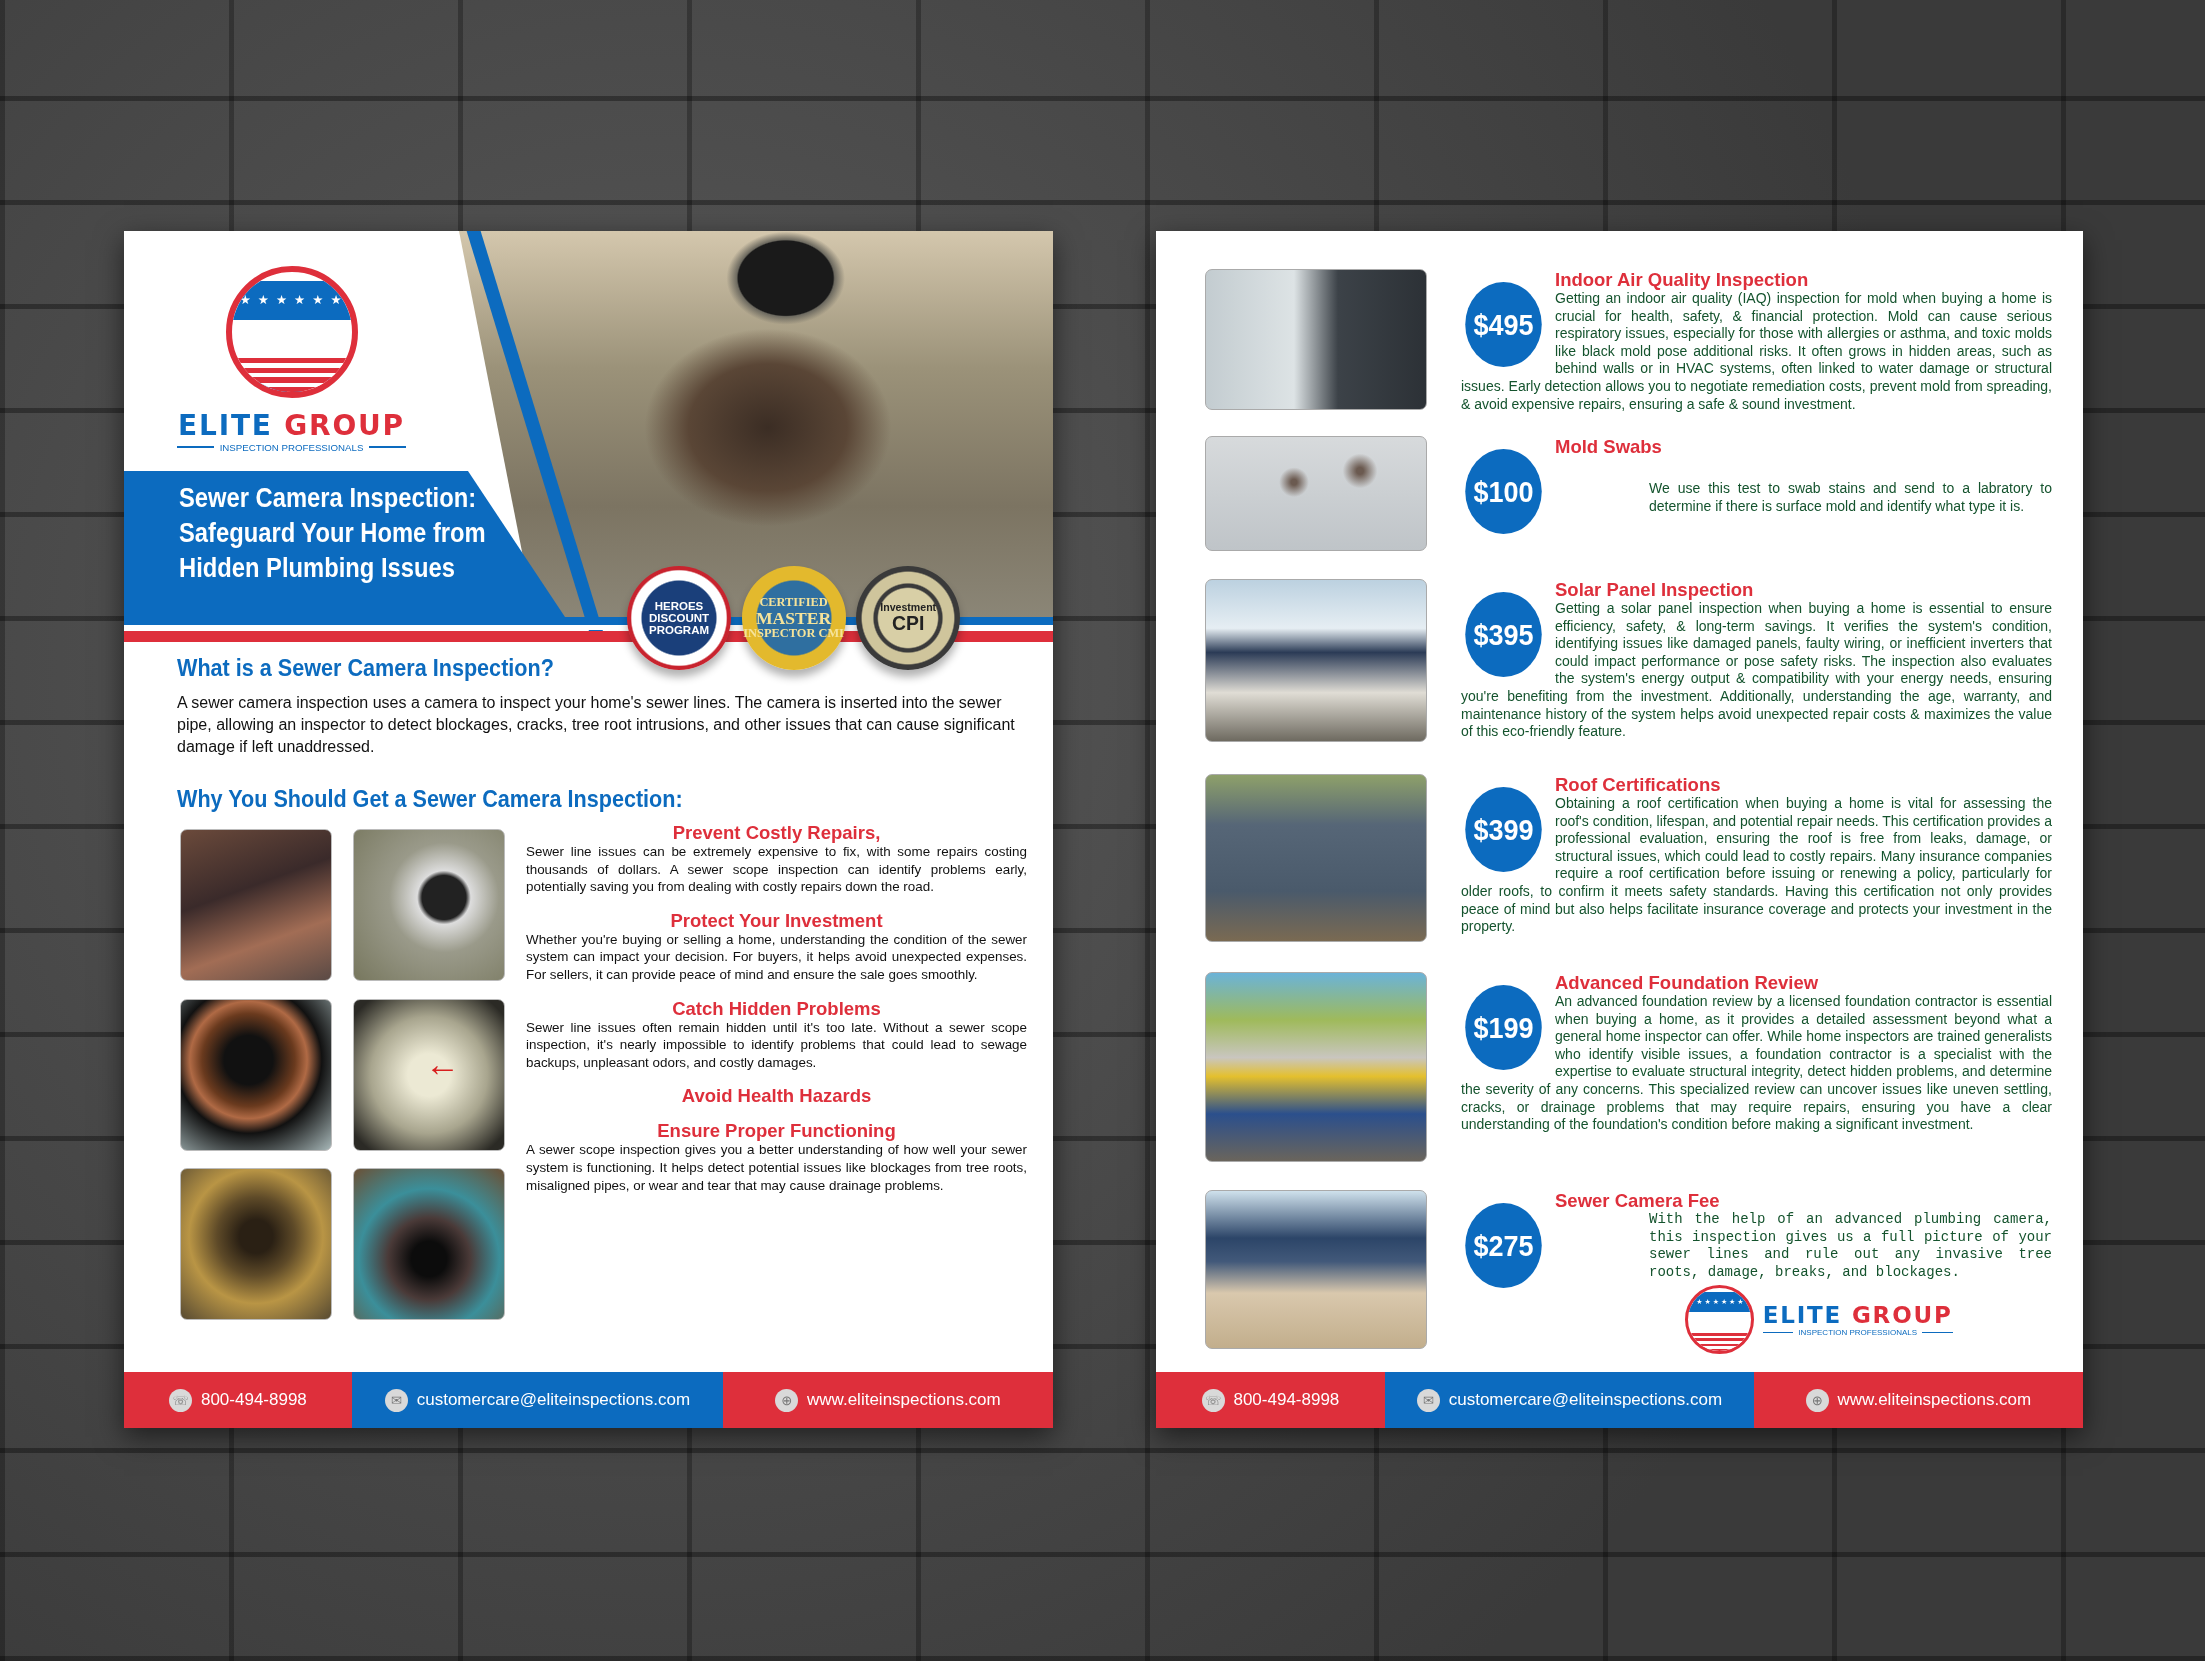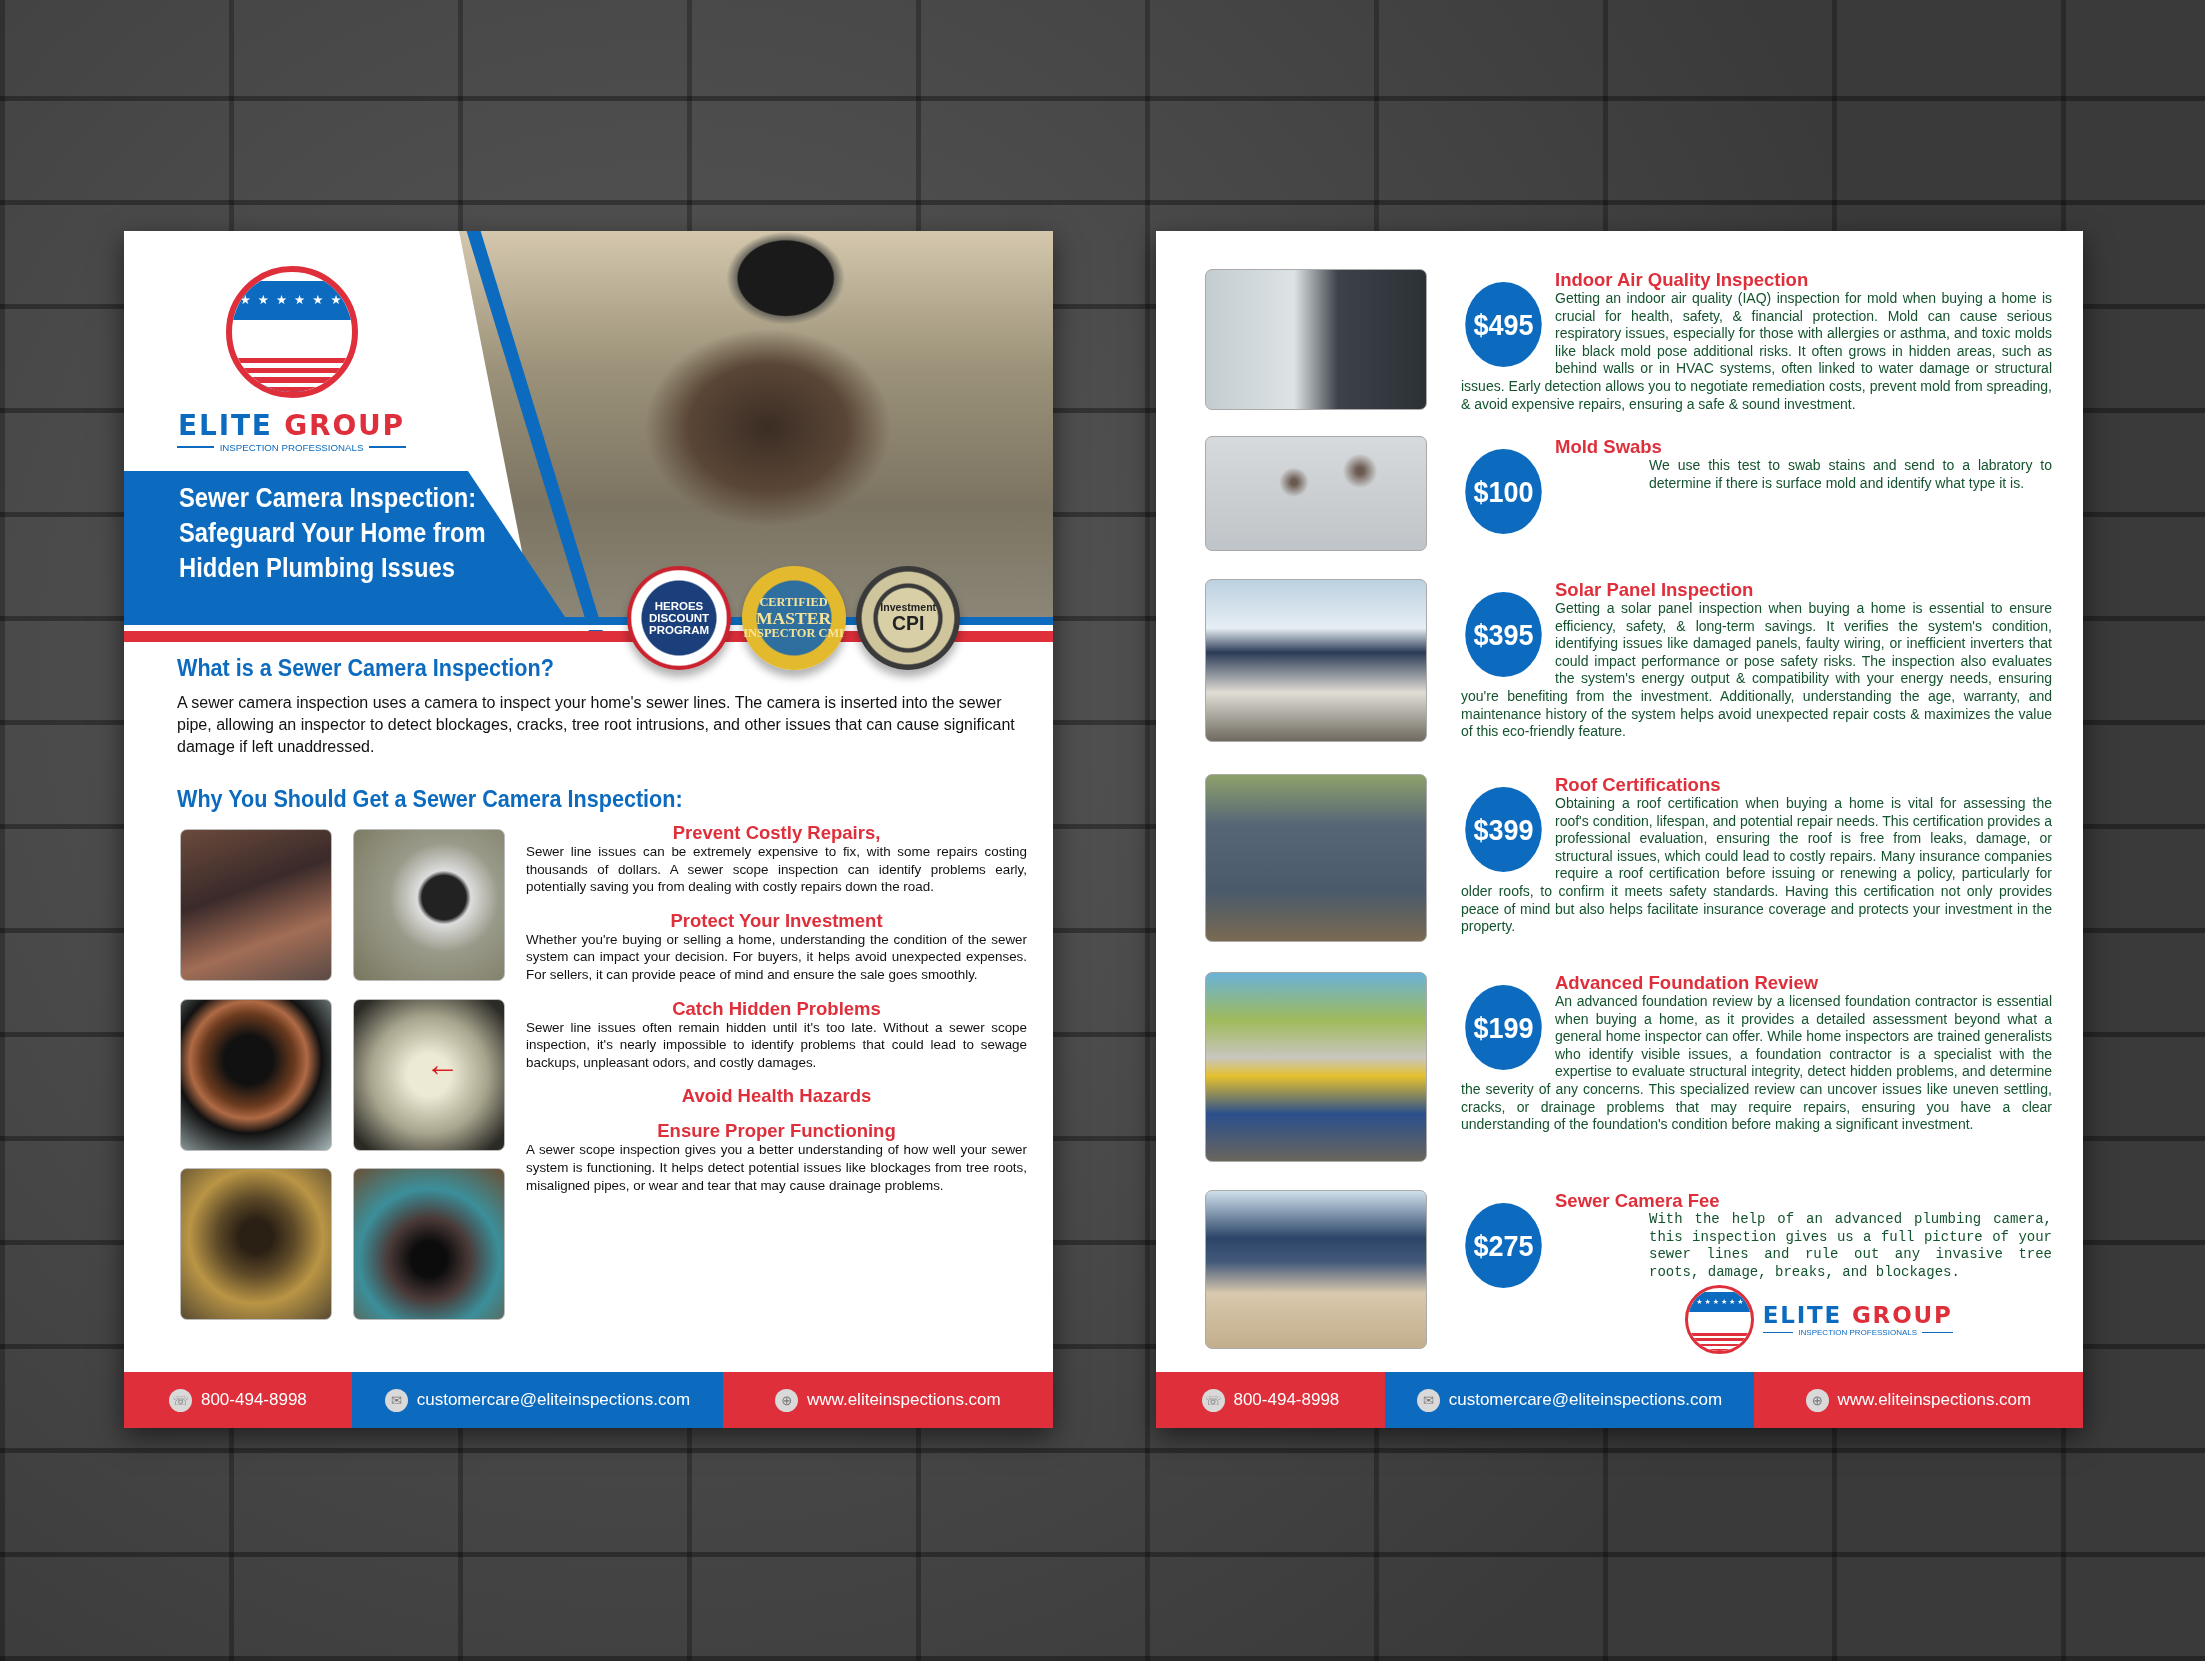--- a/index.html
+++ b/index.html
@@ -259,21 +259,21 @@
       <div class="svc-title">Indoor Air Quality Inspection</div>
       <div class="svc-text">Getting an indoor air quality (IAQ) inspection for mold when buying a home is crucial for health, safety, &amp; financial protection. Mold can cause serious respiratory issues, especially for those with allergies or asthma, and toxic molds like black mold pose additional risks. It often grows in hidden areas, such as behind walls or in HVAC systems, often linked to water damage or structural issues. Early detection allows you to negotiate remediation costs, prevent mold from spreading, &amp; avoid expensive repairs, ensuring a safe &amp; sound investment.</div>
     </div>
   </div>
 
   <div class="service" style="top:205px;">
     <div class="svc-photo p-mold" style="height:115px;"></div>
     <div class="svc-price">$100</div>
     <div class="svc-body">
       <div class="svc-title">Mold Swabs</div>
-      <div class="svc-text" style="padding-left:94px;">We use this test to swab stains and send to a labratory to determine if there is surface mold and identify what type it is.</div>
+      <div class="svc-text" style="padding-left:94px;margin-top:23px;">We use this test to swab stains and send to a labratory to determine if there is surface mold and identify what type it is.</div>
     </div>
   </div>
 
   <div class="service" style="top:348px;">
     <div class="svc-photo p-solar" style="height:163px;"></div>
     <div class="svc-price">$395</div>
     <div class="svc-body">
       <div class="svc-title">Solar Panel Inspection</div>
       <div class="svc-text">Getting a solar panel inspection when buying a home is essential to ensure efficiency, safety, &amp; long-term savings. It verifies the system's condition, identifying issues like damaged panels, faulty wiring, or inefficient inverters that could impact performance or pose safety risks. The inspection also evaluates the system's energy output &amp; compatibility with your energy needs, ensuring you're benefiting from the investment. Additionally, understanding the age, warranty, and maintenance history of the system helps avoid unexpected repair costs &amp; maximizes the value of this eco-friendly feature.</div>
     </div>

